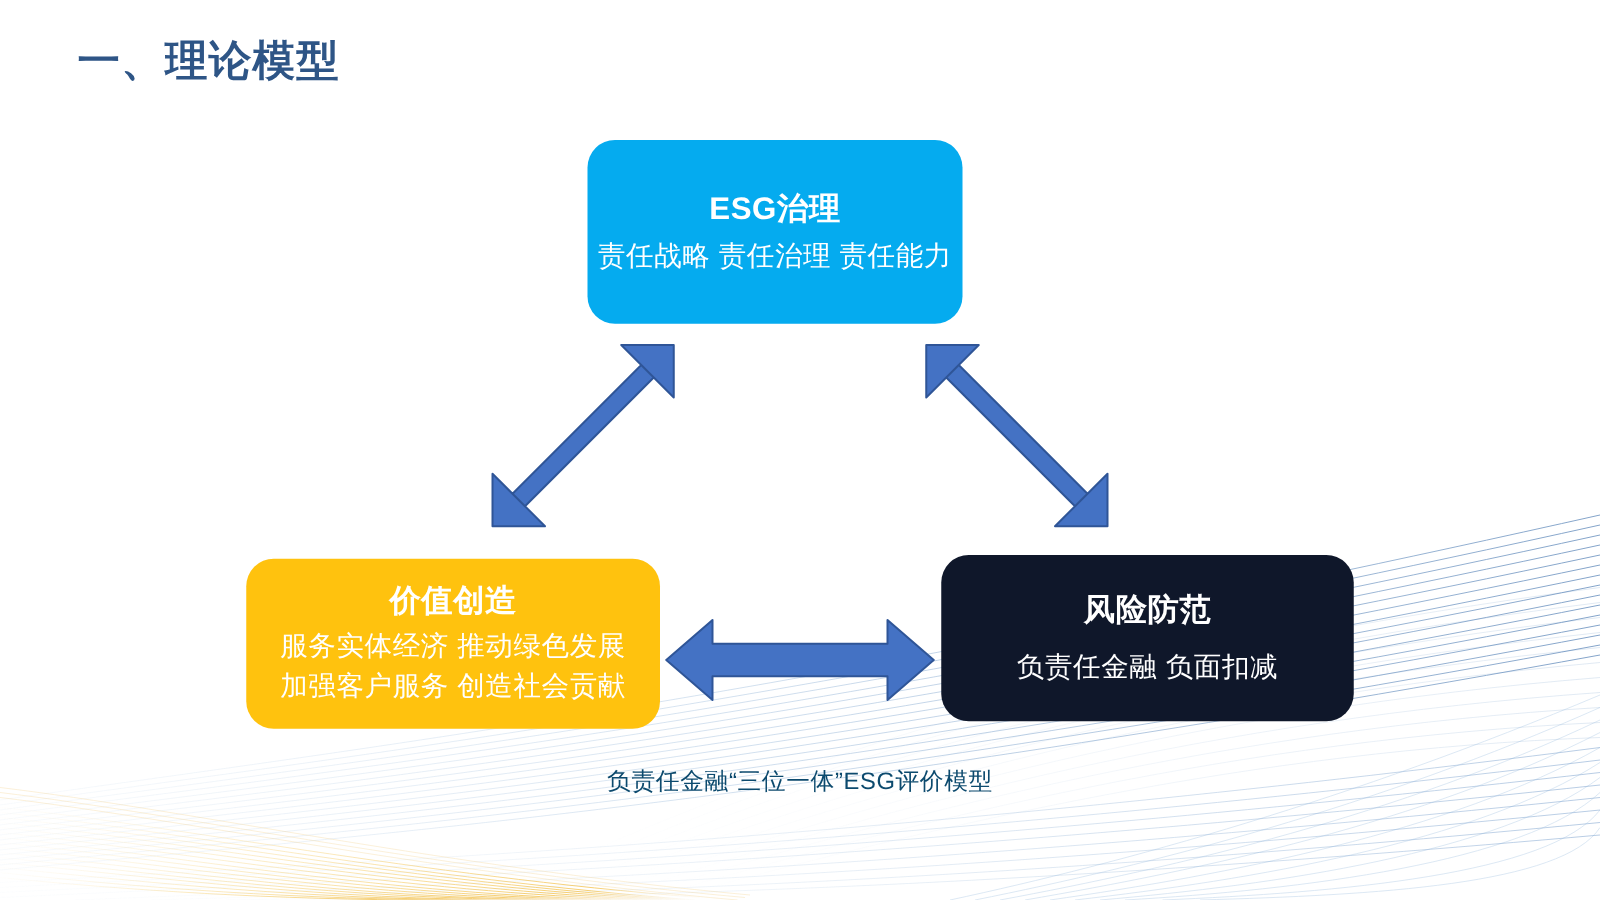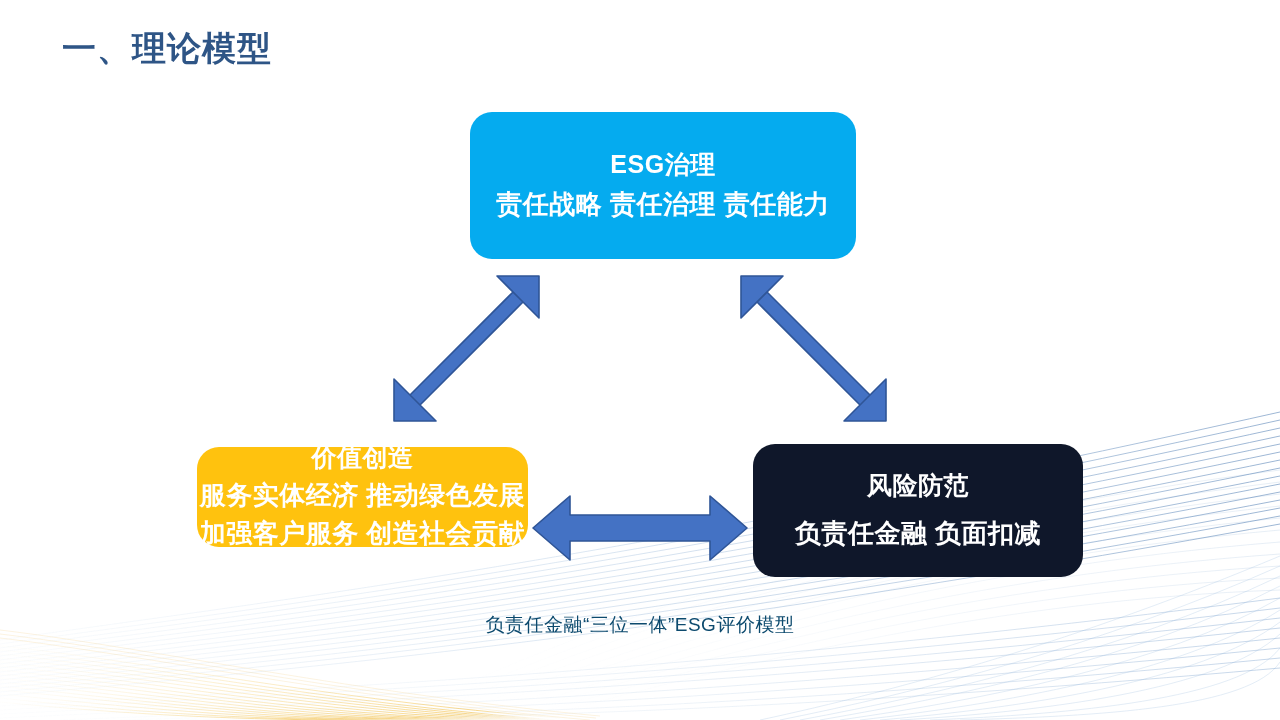--- a/index.html
+++ b/index.html
@@ -49,39 +49,39 @@
     color: #ffffff;
   }
   .node .node-title {
     font-weight: bold;
     font-size: 25px;
     line-height: 1.28;
     letter-spacing: 0.5px;
     margin-bottom: 6px;
   }
   .node .node-line {
-    font-size: 26px;
+    font-size: 22px;
     line-height: 1.45;
     letter-spacing: 0.5px;
-    font-weight: bold;
+    font-weight: normal;
   }
 
   #node-esg {
     left: 470px;
     top: 112px;
-    width: 386px;
+    width: 300px;
     height: 147px;
     background: #05ABEF;
     border-radius: 22px;
   }
   #node-value {
     left: 197px;
     top: 447px;
     width: 331px;
-    height: 100px;
+    height: 136px;
     background: #FFC20E;
     border-radius: 22px;
   }
   #node-value .node-title { margin-bottom: 4px; }
   #node-risk {
     left: 753px;
     top: 444px;
     width: 330px;
     height: 133px;
     background: #0f172a;

